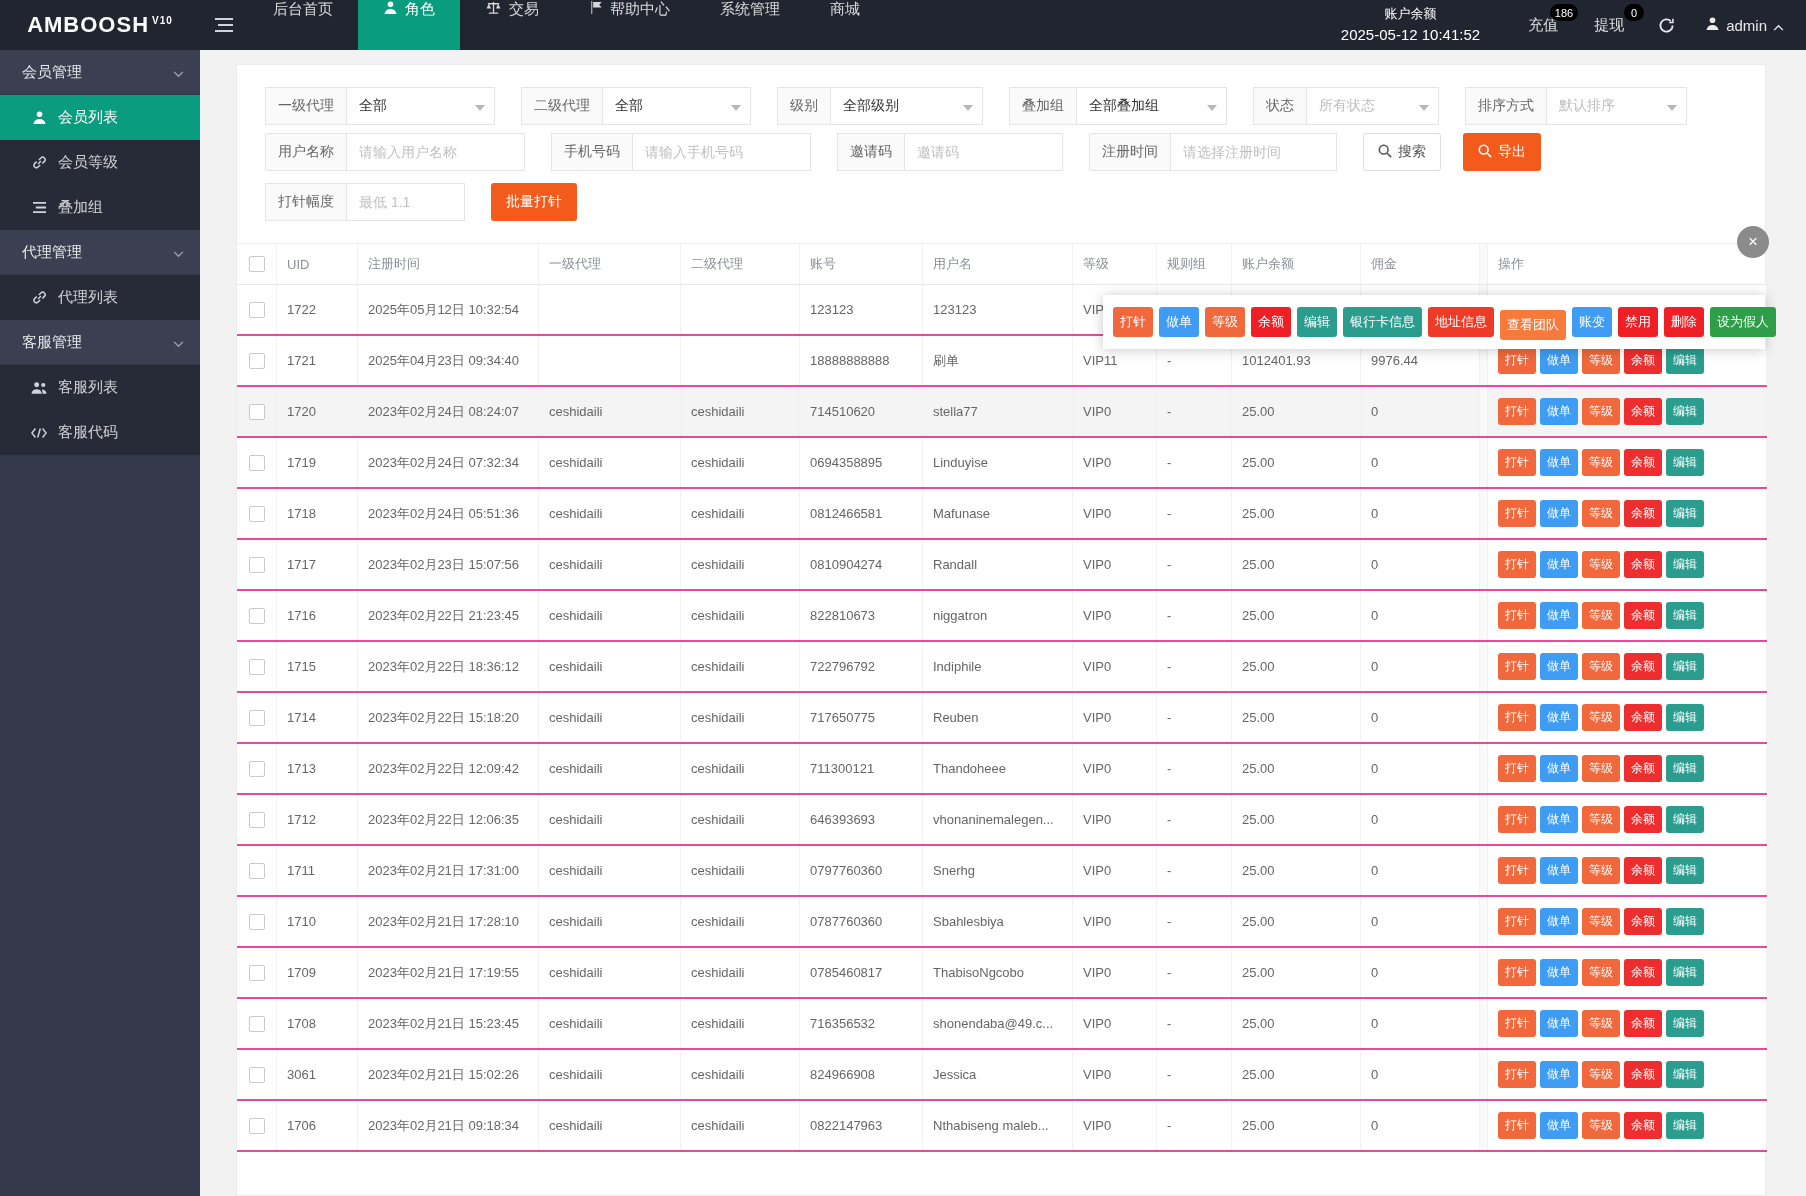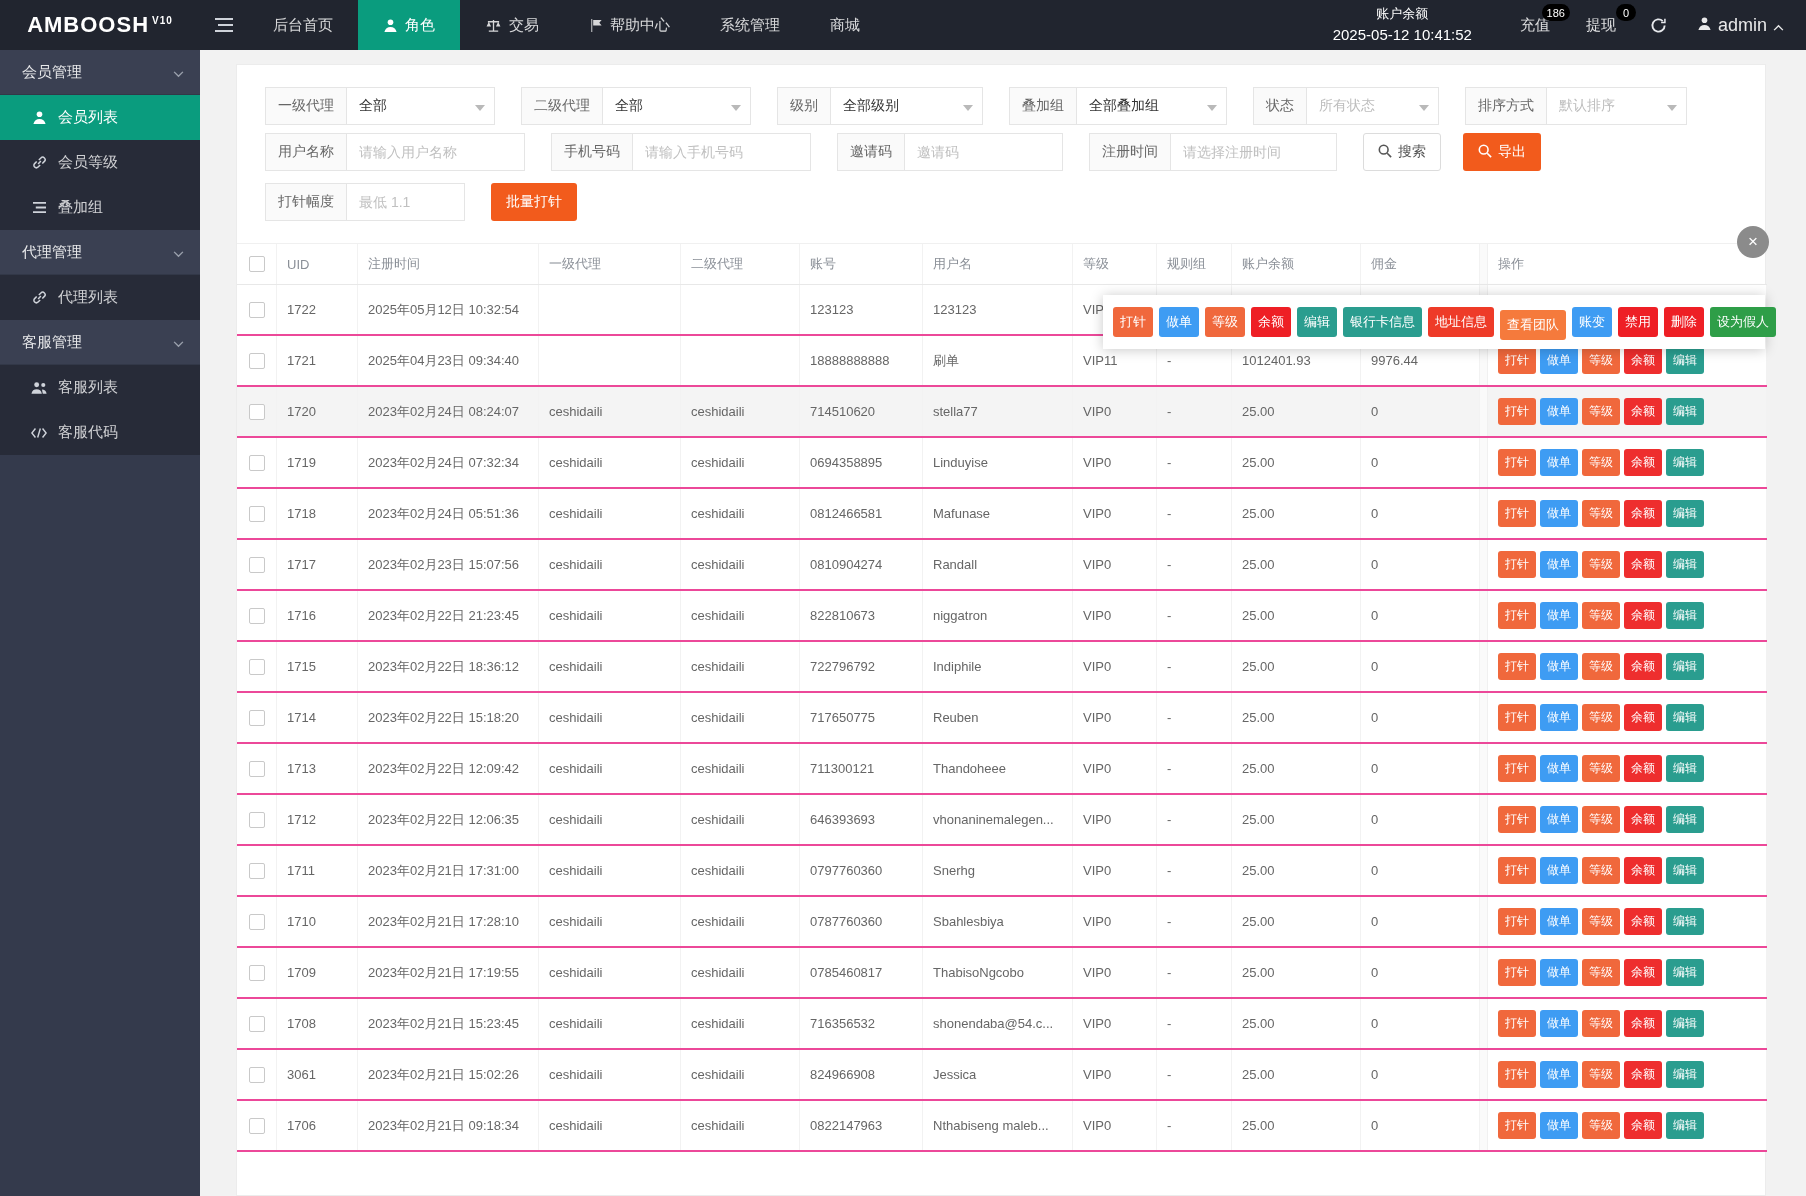--- a/index.html
+++ b/index.html
@@ -5,31 +5,31 @@
   * { margin:0; padding:0; box-sizing:border-box; }
   html,body { width:1806px; height:1196px; overflow:hidden; }
   body { font-family:"Liberation Sans","DejaVu Sans",sans-serif; background:#f2f2f2; color:#555; }
 
   
   .navbar { position:fixed; top:0; left:0; width:1806px; height:50px; background:#21252f; display:flex; align-items:stretch; z-index:50; }
   .logo { width:200px; display:flex; align-items:center; justify-content:center; color:#fff; font-size:22px; font-weight:bold; letter-spacing:1px; }
   .logo sup { font-size:10px; font-weight:bold; margin-left:3px; transform:translateY(-5px); }
   .nav-burger { width:48px; display:flex; align-items:center; justify-content:center; color:#cfd3da; cursor:pointer; }
   #nav-menu { display:flex; align-items:stretch; }
-  .nav-item { display:flex; align-items:center; gap:7px; padding:0 25px; color:rgba(255,255,255,.82); font-size:15px; cursor:pointer; }
+  .nav-item { display:flex; gap:7px; padding:0 25px; color:rgba(255,255,255,.82); font-size:15px; cursor:pointer; }
   .nav-item.active { background:#0a9c7e; color:#fff; }
   .nav-item svg { display:block; }
   .nav-right { margin-left:auto; display:flex; align-items:center; padding-right:22px; }
   .nav-time { text-align:center; color:#fff; margin-right:30px; line-height:1.5; }
   .nav-time .t1 { font-size:13px; }
   .nav-time .t2 { font-size:15px; }
   .nav-link { position:relative; color:rgba(255,255,255,.85); font-size:15px; padding:0 18px; height:50px; display:flex; align-items:center; cursor:pointer; }
   .badge { position:absolute; top:4px; right:-2px; min-width:20px; height:17px; padding:0 5px; background:#000000; border-radius:9px; color:#fff; font-size:11px; font-style:normal; display:flex; align-items:center; justify-content:center;margin-left:8px; }
   .nav-refresh { color:#e6e8ec; padding:0 16px; cursor:pointer; display:flex; align-items:center; }
-  .nav-user { color:rgba(255,255,255,.9); font-size:18px; display:flex; align-items:center; gap:6px; padding-left:14px; cursor:pointer; }
+  .nav-user { color:rgba(255,255,255,.9); font-size:15px; display:flex; align-items:center; gap:6px; padding-left:14px; cursor:pointer; }
 
   
   #sidebar { position:fixed; top:50px; left:0; width:200px; height:1146px; background:#343a4c; z-index:40; }
   .side-group { height:45px; display:flex; align-items:center; justify-content:space-between; padding:0 16px 0 22px; background:#3a4052; color:rgba(255,255,255,.88); font-size:15px; cursor:pointer; border-bottom:1px solid rgba(0,0,0,.12); }
   .side-group .chev { color:#9aa0ac; }
   .side-item { height:45px; display:flex; align-items:center; gap:10px; padding:0 16px 0 30px; background:#272b38; color:rgba(255,255,255,.78); font-size:15px; cursor:pointer; }
   .side-item.active { background:#0a9c7e; color:#fff; }
   .side-item .s-icon { width:18px; display:flex; justify-content:center; color:#cfd3da; font-size:12px; }
   .side-item.active .s-icon { color:#fff; }
 
@@ -693,21 +693,21 @@
             </div>
             <div class="t-row body-row">
               <div class="cell center">
                 <div class="checkbox"></div>
               </div>
               <div class="cell">1708</div>
               <div class="cell">2023年02月21日 15:23:45</div>
               <div class="cell">ceshidaili</div>
               <div class="cell">ceshidaili</div>
               <div class="cell">716356532</div>
-              <div class="cell">shonendaba@54.c...</div>
+              <div class="cell">shonendaba@49.c...</div>
               <div class="cell">VIP0</div>
               <div class="cell">-</div>
               <div class="cell">25.00</div>
               <div class="cell">0</div>
               <div class="cell gap-col"></div>
               <div class="cell actions-cell">
                 <button class="mini-btn" style="background: rgb(240, 104, 60);">打针</button>
                 <button class="mini-btn" style="background: rgb(62, 156, 243);">做单</button>
                 <button class="mini-btn" style="background: rgb(240, 104, 60);">等级</button>
                 <button class="mini-btn" style="background: rgb(238, 46, 46);">余额</button>

